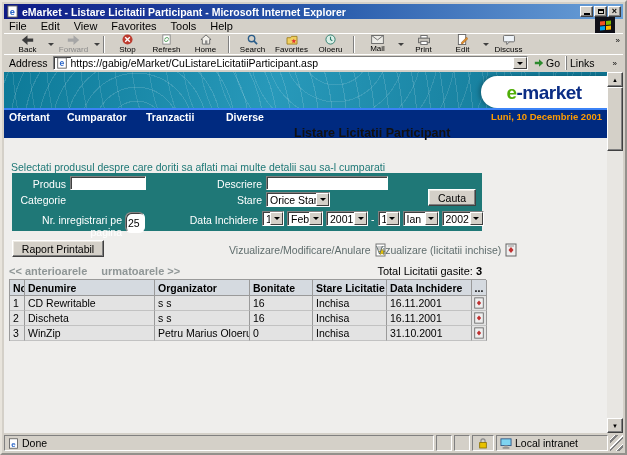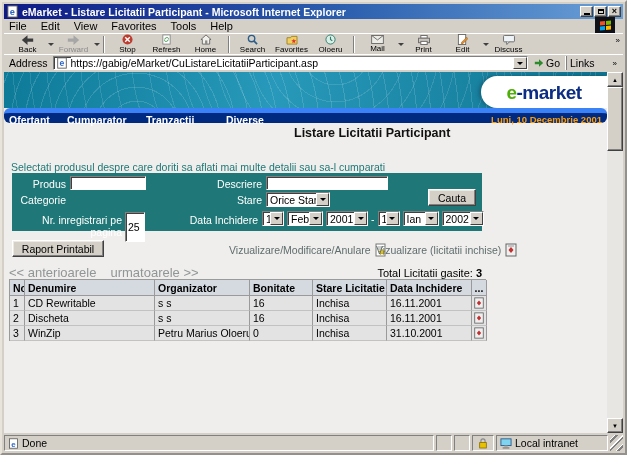--- a/index.html
+++ b/index.html
@@ -76,22 +76,22 @@
               repeating-radial-gradient(circle at 55% -60%, rgba(255,255,255,0.12) 0 1px, transparent 1px 17px),
               linear-gradient(100deg,#0d7a98 0%,#2899ba 45%,#0e7390 100%);
             overflow:hidden; }
   .logo-blob { position:absolute; right:0; top:4px; height:32px; width:126px; background:#fff;
                border-radius:20px 0 0 20px; display:flex; align-items:center; justify-content:center;
                box-shadow:-2px 0 4px rgba(0,0,0,0.25); }
   .logo-text { font-weight:bold; font-size:19px; letter-spacing:-0.5px; line-height:1; }
   .logo-e { color:#4fae08; }
   .logo-market { color:#0b2d85;margin-top:11px; }
 
-  .navbar { position:absolute; top:36px; left:0; right:16px; height:15px; background:#002a80;
-            border-top:5px solid #3b82f6;border-radius:6px; }
+  .navbar { position:absolute; top:36px; left:0; right:16px; height:30px; background:#002a80;
+            border-top:2px solid #3b82f6; }
   .navitem { position:absolute; top:1px; color:#fff; font-weight:bold; font-size:10.5px; }
   .nav-date { position:absolute; right:5px; top:1px; color:#ff9c00; font-weight:bold; font-size:9.5px; }
 
   .pagearea { position:absolute; top:49px; left:0; right:16px; bottom:0; }
 
   .page-title { position:absolute; top:5px; left:290px; font-weight:bold; font-size:12.5px; color:#111; }
   .intro { position:absolute; top:40px; left:7px; font-size:10.5px; color:#1e7876; }
 
   
   .form { position:absolute; top:52px; left:8px; width:470px; height:58px; background:#1f7877; }
@@ -117,21 +117,21 @@
   .daterow .fakesel { position:static; height:15px; }
   .date-dash { color:#fff; font-size:10.5px; }
 
   .raport { position:absolute; top:119px; left:8px; width:92px; height:17px; }
 
   .vizlink { position:absolute; top:122px; display:flex; align-items:center; gap:3px;
              font-size:10.5px; color:#5f6d6d; }
 
   .pagerow { position:absolute; top:144px; left:5px; width:473px; display:flex;
              justify-content:space-between; align-items:baseline; }
-  .pagenav { color:#8f9696; font-size:13px; display:flex; gap:14px; }
+  .pagenav { color:#8f9696; font-size:11px; display:flex; gap:14px;font-weight:bold; }
   .total { font-size:11px; color:#000; }
   .total b { font-weight:bold; }
 
   
   .grid { position:absolute; top:158px; left:5px; width:477px;
           border:1px solid #9a9a9a; border-right:none; border-bottom:none;
           display:grid; grid-template-columns:15px 130px 95px 63px 74px 85px 15px;
           background:#e3e3e3; }
   .cell { border-right:1px solid #9a9a9a; border-bottom:1px solid #c2c2c2; height:15px;
           display:flex; align-items:center; padding-left:3px; font-size:10.5px;
@@ -359,21 +359,21 @@
         <span class="flabel" style="left:150px;width:100px;top:21px">Stare</span>
         <span class="fakesel" style="left:254px;top:19px;width:64px;height:15px">
           <span class="val">Orice Stare</span>
           <span class="selbtn">
               <b></b>
             </span>
         </span>
         <span class="btn cauta">Cauta</span>
 
         <span class="flabel" style="left:0;width:110px;top:41px">Nr. inregistrari pe pagina</span>
-        <input class="tfield" style="left: 113px; top: 39px; width: 20px; height: 30px;" value="25">
+        <input class="tfield" style="left: 113px; top: 39px; width: 20px; height: 21px; border-radius: 6px;" value="25">
         <span class="flabel" style="left:150px;width:96px;top:41px">Data Inchidere</span>
         <span class="daterow">
           <span class="fakesel" style="width:22px">
               <span class="val">10</span>
               <span class="selbtn">
                 <b></b>
               </span>
             </span>
           <span class="fakesel" style="width:36px">
               <span class="val">Feb</span>

